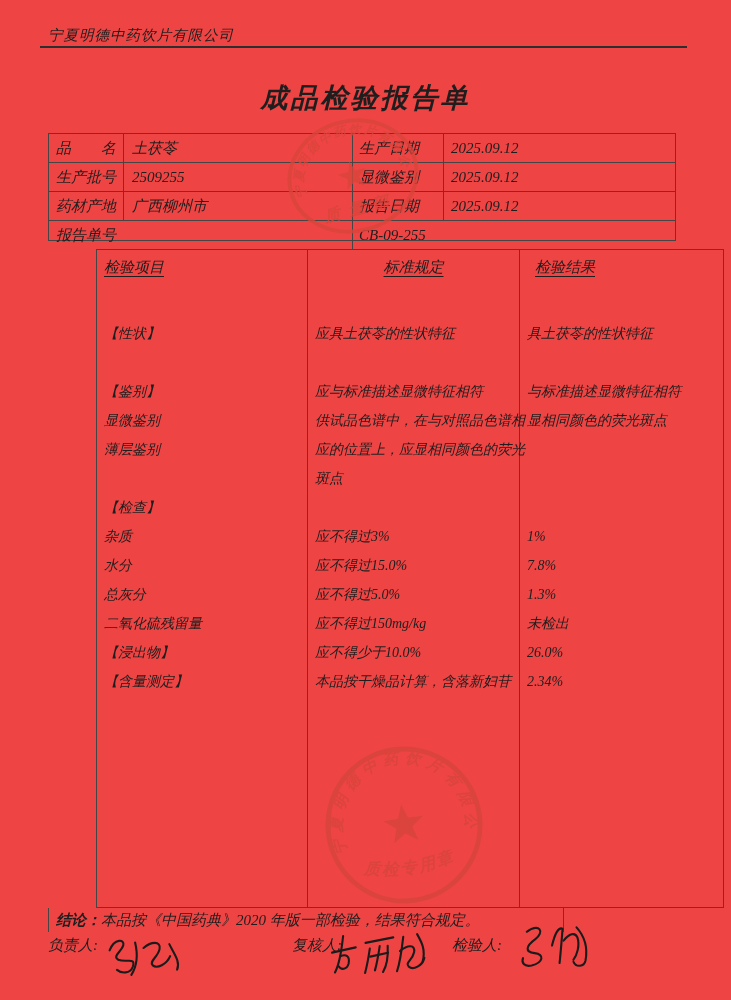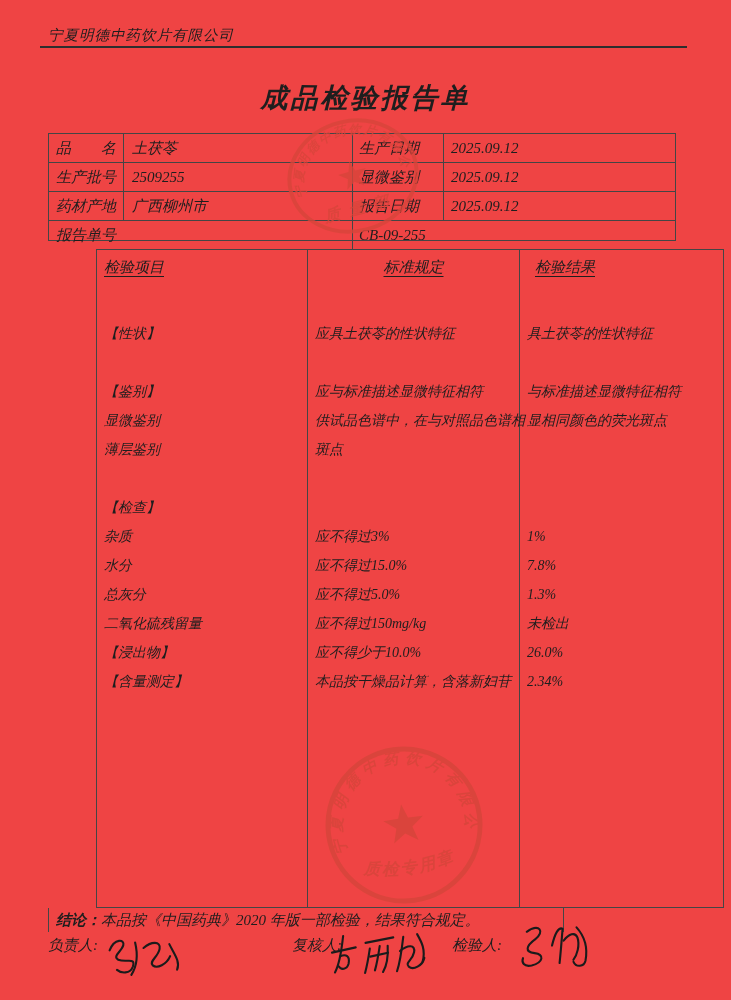--- a/index.html
+++ b/index.html
@@ -109,20 +109,21 @@
         </div>
         <div class="mrow" style="top: 127px;">
           <div class="mcol mc1">
             <div class="mline">【鉴别】</div>
             <div class="mline">显微鉴别</div>
             <div class="mline">薄层鉴别</div>
           </div>
           <div class="mcol mc2">
             <div class="mline">应与标准描述显微特征相符</div>
             <div class="mline">供试品色谱中，在与对照品色谱相</div>
+            <div class="mline">应的位置上，应显相同颜色的荧光</div>
             <div class="mline">斑点</div>
           </div>
           <div class="mcol mc3">
             <div class="mline">与标准描述显微特征相符</div>
             <div class="mline">显相同颜色的荧光斑点</div>
           </div>
         </div>
         <div class="mrow" style="top: 243px;">
           <div class="mcol mc1">
             <div class="mline">【检查】</div>

